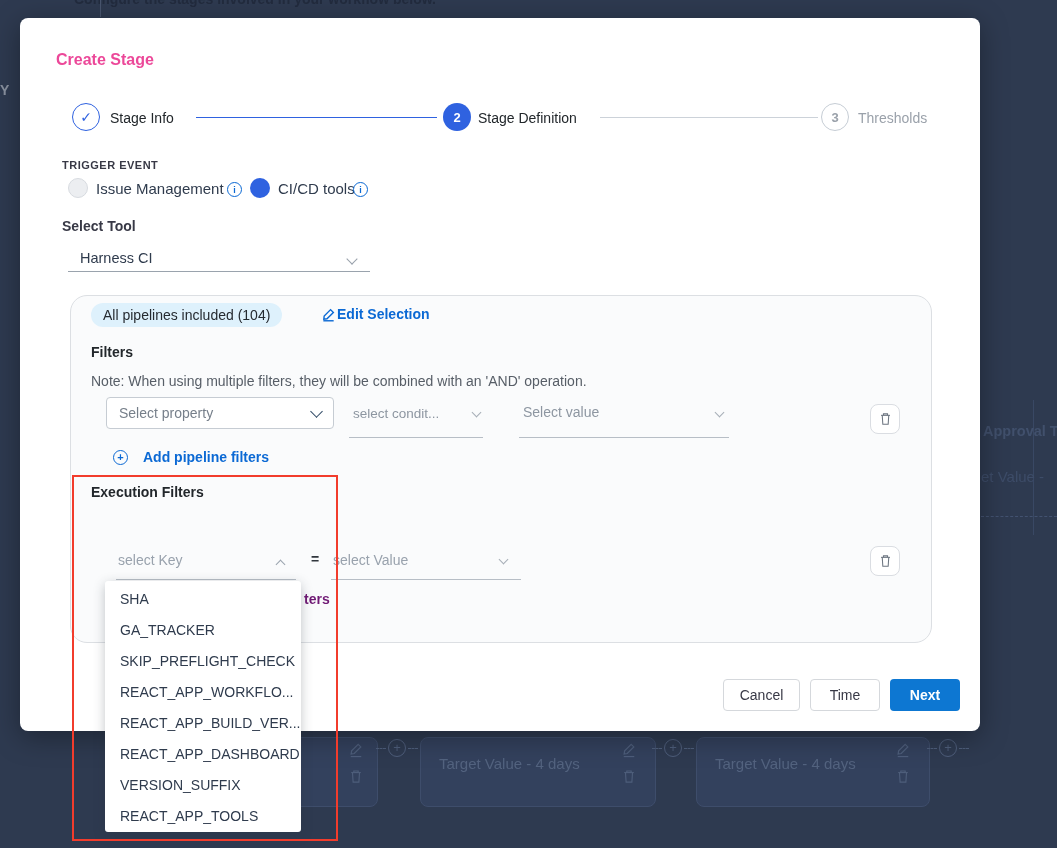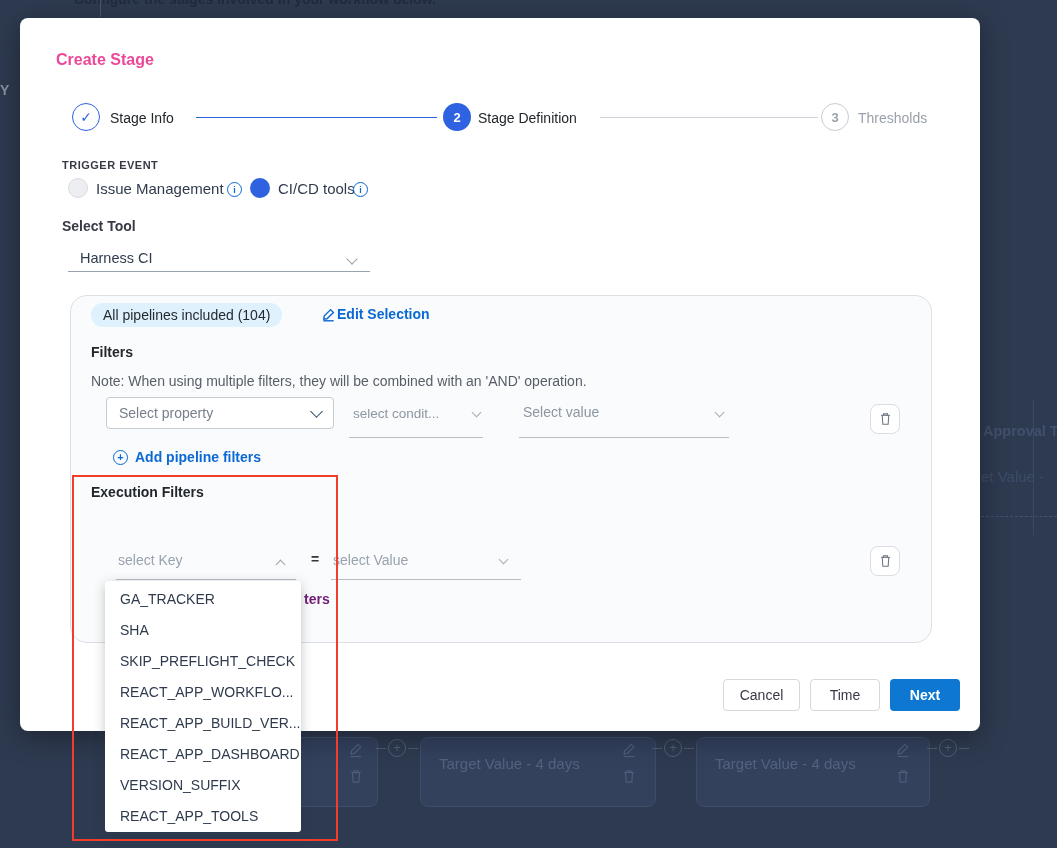--- a/index.html
+++ b/index.html
@@ -84,21 +84,21 @@
   .cond-text { left:282px; top:110px; font-size:13.5px; color:#8d96a1; }
   .cond-chev { left:402px; top:113px; color:#a6aeb7; width:7px; height:7px; }
   .cond-line { left:278px; top:141px; width:134px; border-top:1px solid #b7bec6; }
   .val-text  { left:452px; top:108px; font-size:14px; color:#8d96a1; }
   .val-chev  { left:645px; top:113px; color:#a6aeb7; width:7px; height:7px; }
   .val-line  { left:448px; top:141px; width:210px; border-top:1px solid #b7bec6; }
   .trash-btn { width:30px; height:30px; background:#fff; border:1px solid #dadde2; border-radius:8px;
                display:flex; align-items:center; justify-content:center; color:#6d7681; }
   #trash1 { left:799px; top:108px; }
   #trash2 { left:799px; top:250px; }
-  .add-link { left:42px; top:153px; display:flex; align-items:center; gap:7px; color:#0b69d4; font-size:14px; font-weight:600; }
+  .add-link { left:42px; top:153px; display:flex; align-items:center; gap:15px; color:#0b69d4; font-size:14px; font-weight:600; }
   .plus-icon { width:15px; height:15px; border:1.4px solid #0b69d4; border-radius:50%; display:flex; align-items:center;
                justify-content:center; font-size:11px; }
   .plus-icon::after { content:"+"; margin-top:-1px; }
   .ef-title { left:20px; top:188px; font-size:14px; font-weight:700; color:#22272b; }
   .ef-note { left:20px; top:220px; font-size:14px; color:#575e67; }
   .key-text { left:47px; top:256px; font-size:14px; color:#99a2ad; }
   .key-chev { left:206px; top:265px; color:#9aa3ae; width:7px; height:7px; }
   .key-line { left:45px; top:283px; width:180px; border-top:1px solid #b7bec6; }
   .equals { left:240px; top:255px; font-size:14px; font-weight:700; color:#30363d; }
   .val2-text { left:262px; top:256px; font-size:14px; color:#99a2ad; }
@@ -281,22 +281,22 @@
         <svg class="ic" width="13" height="14" viewBox="0 0 16 17" fill="none" stroke="currentColor" stroke-width="1.3">
             <path d="M2.5 4h11"></path>
             <path d="M5.5 4V2.2h5V4"></path>
             <path d="M4 4l.7 11h6.6L12 4"></path>
           </svg>
       </div>
       <div class="abs ters-frag">ters</div>
     </div>
 
     <div class="abs dropdown">
+      <div class="dd-item">SHA</div>
       <div class="dd-item">GA_TRACKER</div>
-      <div class="dd-item">SHA</div>
       <div class="dd-item">SKIP_PREFLIGHT_CHECK</div>
       <div class="dd-item">REACT_APP_WORKFLO...</div>
       <div class="dd-item">REACT_APP_BUILD_VER...</div>
       <div class="dd-item">REACT_APP_DASHBOARD</div>
       <div class="dd-item">VERSION_SUFFIX</div>
       <div class="dd-item">REACT_APP_TOOLS</div>
     </div>
 
     <div class="abs btn" id="btn-cancel">Cancel</div>
     <div class="abs btn" id="btn-back">Time</div>

